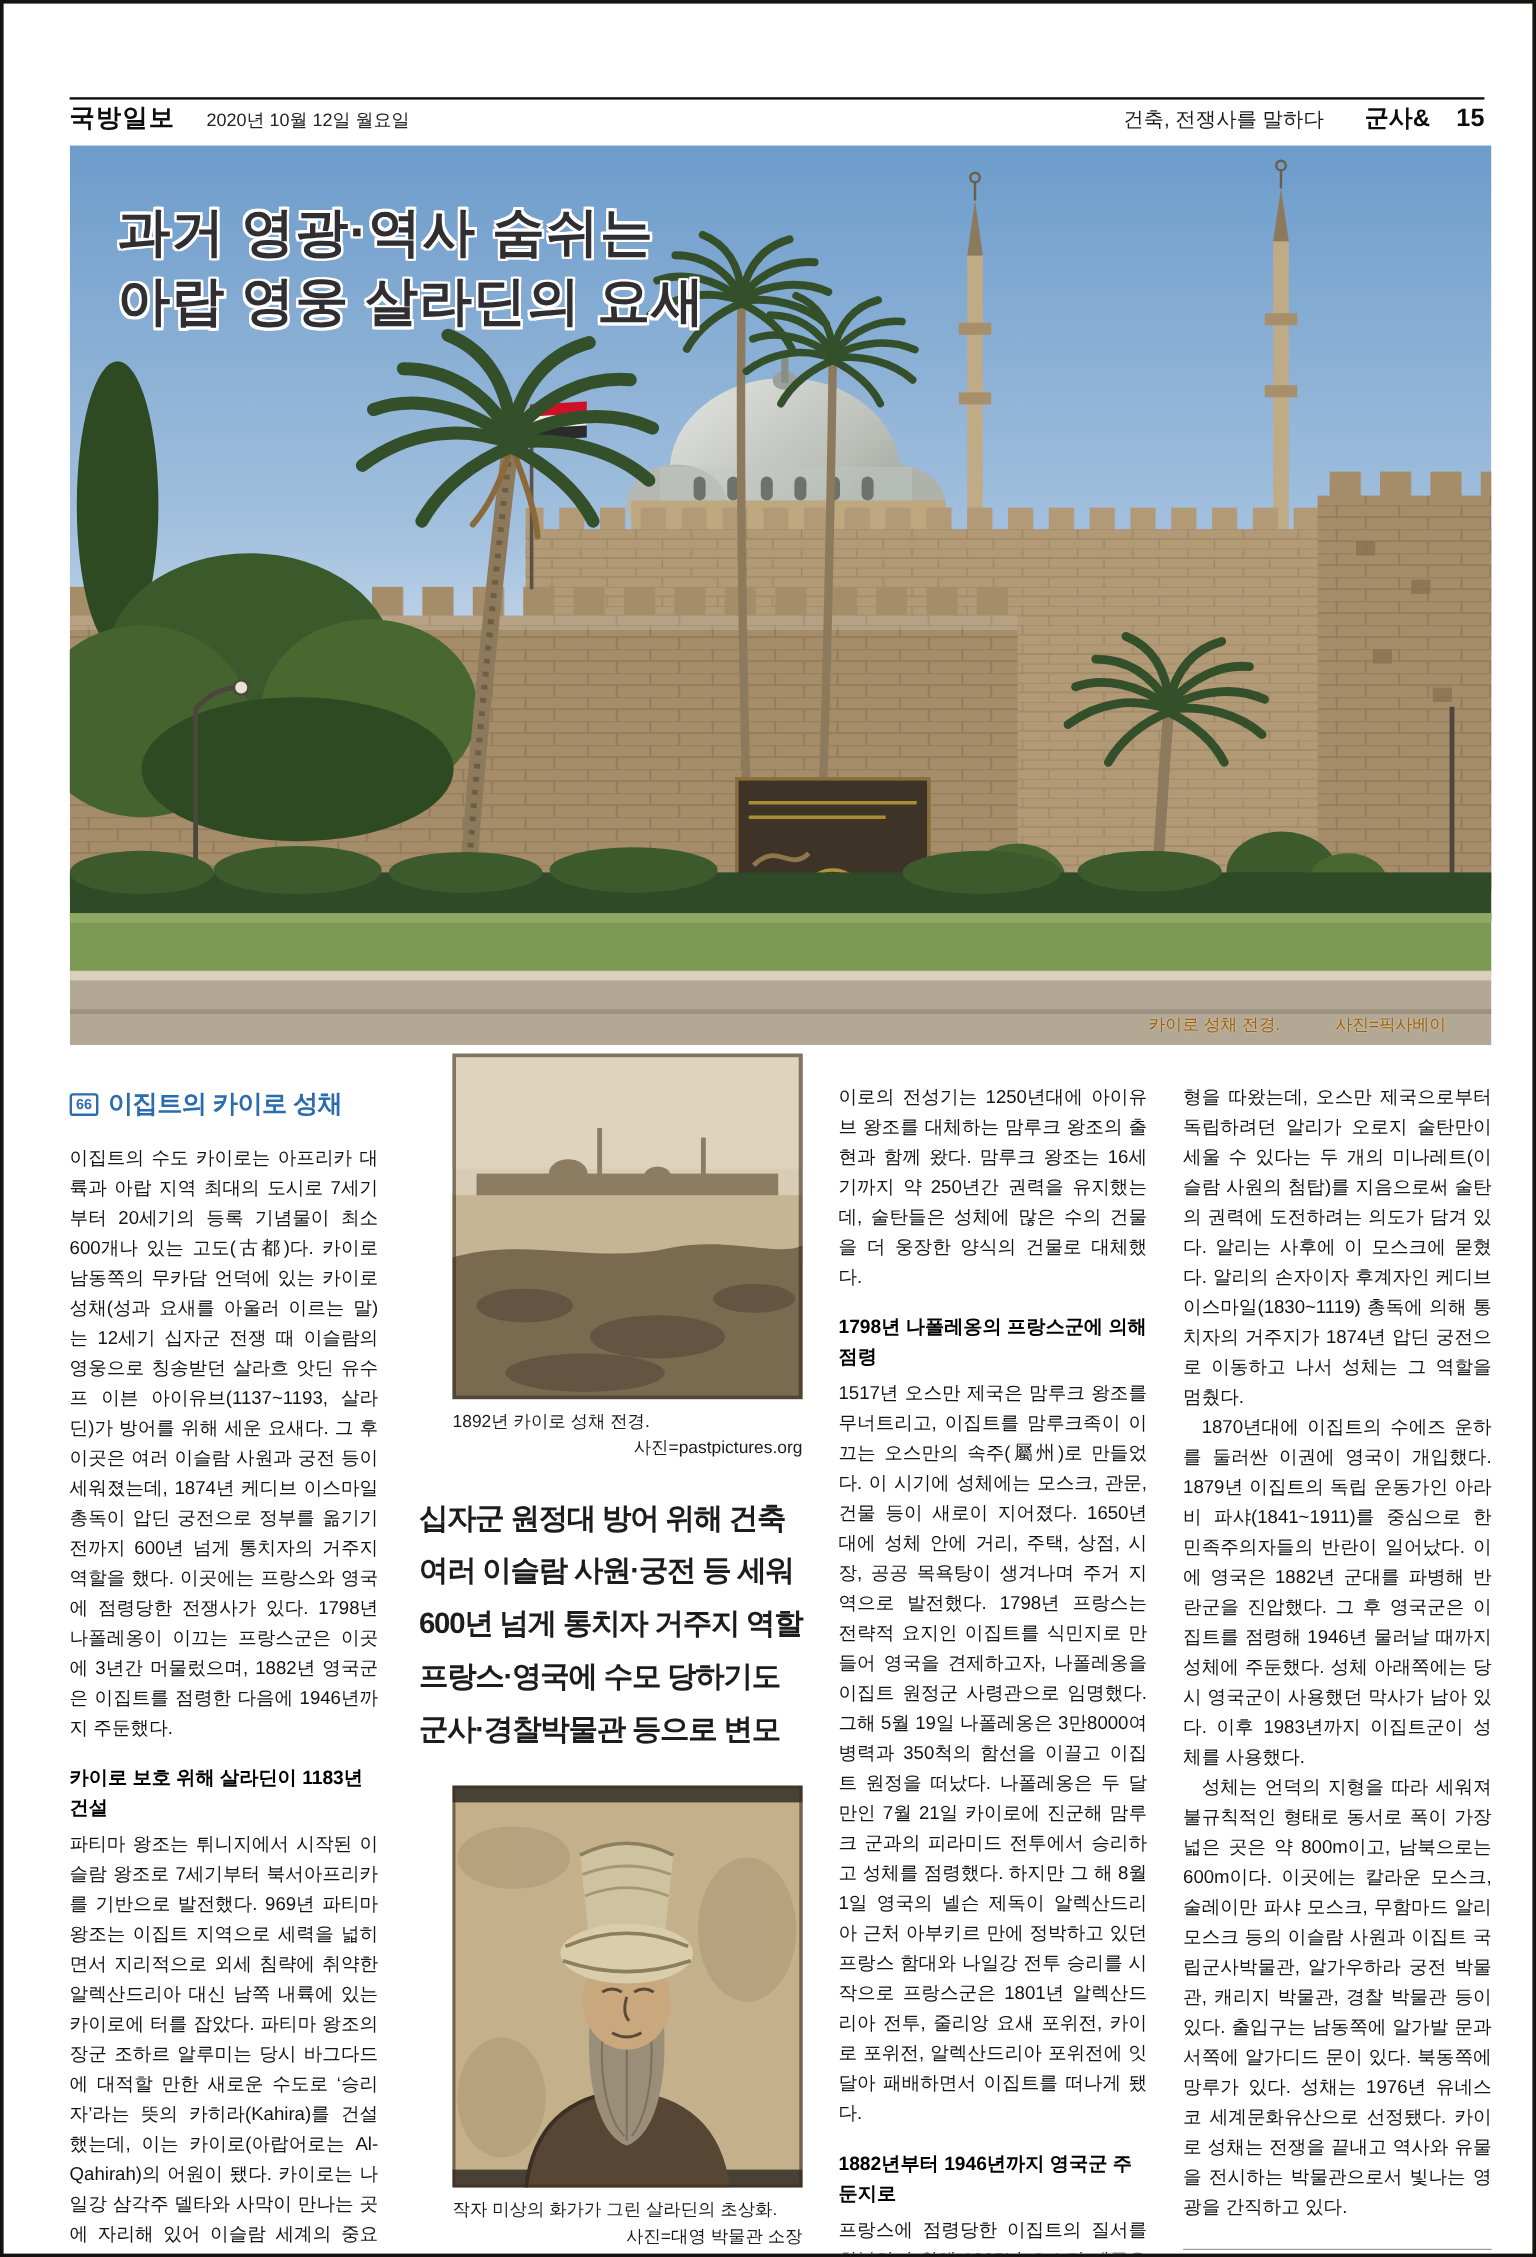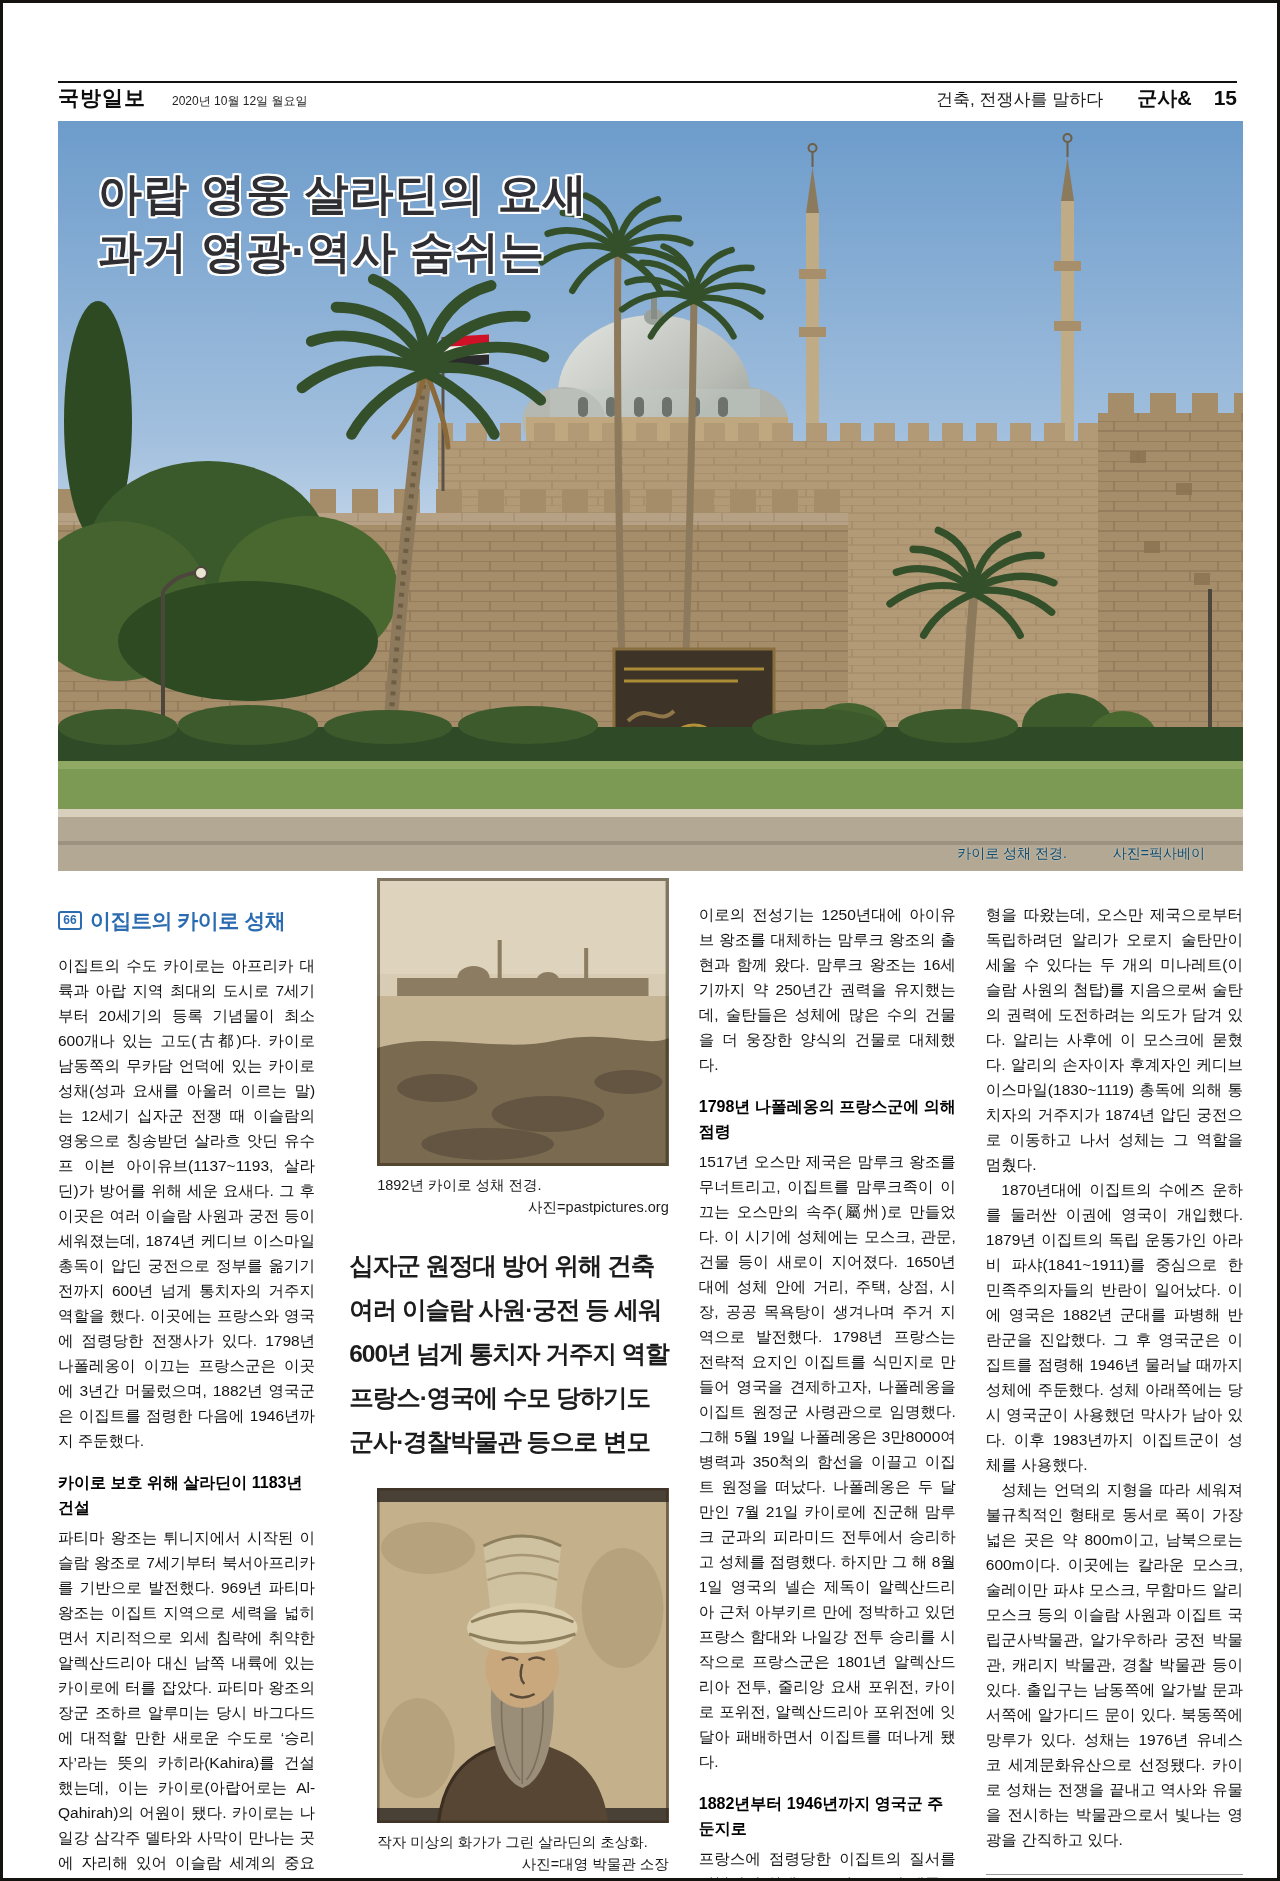--- a/index.html
+++ b/index.html
@@ -6,33 +6,33 @@
   html,body { background:#888; }
   body { font-family:"Liberation Sans", sans-serif; }
   .page {
     position:relative; width:1280px; height:1881px; margin:0 auto;
     background:#ffffff; border:3px solid #15130f; overflow:hidden;
   }
   
   .masthead { position:absolute; left:55px; right:40px; top:78px; border-top:2px solid #111; }
   .masthead-row { display:flex; align-items:baseline; padding-top:1px; }
   .logo { font-size:21px; font-weight:800; letter-spacing:1px; color:#0d0d0d; }
-  .pub-date { font-size:12px; color:#222; margin-left:26px; }
+  .pub-date { font-size:15px; color:#222; margin-left:26px; }
   .mast-spacer { flex:1; }
   .series-title { font-size:17px; color:#1c1c1c; }
   .section-name { font-size:20px; font-weight:800; color:#0d0d0d; margin-left:34px; }
   .page-no { font-size:21px; font-weight:700; color:#0d0d0d; margin-left:22px; }
   
   .hero { position:absolute; left:55px; top:118px; width:1185px; height:750px; overflow:hidden; }
   .hero svg { display:block; }
   .headline { position:absolute; left:40px; top:44px; font-weight:800; font-size:44px;
     line-height:58px; color:#2e2e33; letter-spacing:1px;
     text-shadow:-2px 0 0 #fff, 2px 0 0 #fff, 0 -2px 0 #fff, 0 2px 0 #fff,
                 -2px -2px 0 #fff, 2px 2px 0 #fff, -2px 2px 0 #fff, 2px -2px 0 #fff; }
-  .hero-caption { position:absolute; right:38px; bottom:8px; font-size:14px; color:#0c4a6e;
+  .hero-caption { position:absolute; right:38px; bottom:8px; font-size:14px; color:#a16207;
     text-shadow:0 0 2px rgba(255,255,255,.55);margin-top:33px; }
   .hero-caption .credit { margin-left:46px; }
   
   .article { position:absolute; left:55px; top:875px; width:1185px; height:975px;
     display:grid; grid-template-columns:repeat(4, 1fr); column-gap:30px; }
   .col { font-size:15.5px; line-height:25px; color:#141414; text-align:justify;
     overflow-wrap:break-word; }
   .col p { margin:0; }
   .col p.indent { text-indent:1em; }
   .col h3 { font-size:16px; font-weight:800; color:#000000; margin:17px 0 5px 0; text-align:left; }
@@ -225,22 +225,22 @@
           <ellipse cx="900" cy="605" rx="60" ry="17"></ellipse>
       </g>
       <rect x="0" y="640" width="1185" height="52" fill="#7c9a54"></rect>
       <rect x="0" y="640" width="1185" height="8" fill="#8fa964"></rect>
       <rect x="0" y="688" width="1185" height="10" fill="#d8d0bd"></rect>
       <rect x="0" y="696" width="1185" height="54" fill="#b3a894"></rect>
       <rect x="0" y="720" width="1185" height="4" fill="rgba(90,80,66,.25)"></rect>
     </svg>
 
     <div class="headline">
+      <div>과거 영광·역사 숨쉬는</div>
       <div>아랍 영웅 살라딘의 요새</div>
-      <div>과거 영광·역사 숨쉬는</div>
     </div>
     <div class="hero-caption">
       <span>카이로 성채 전경.</span><span class="credit">사진=픽사베이</span>
     </div>
   </div>
 
   <div class="article">
 
     <div class="col col1">
       <div class="section-head">

